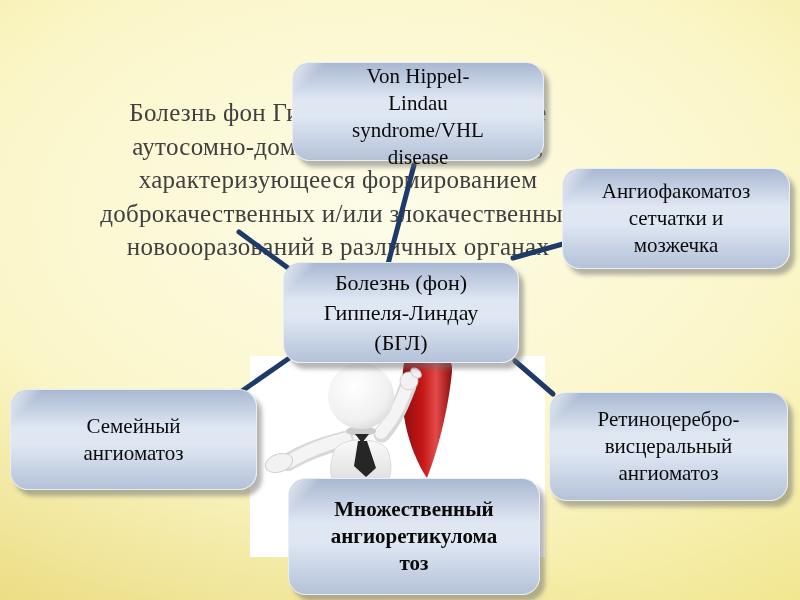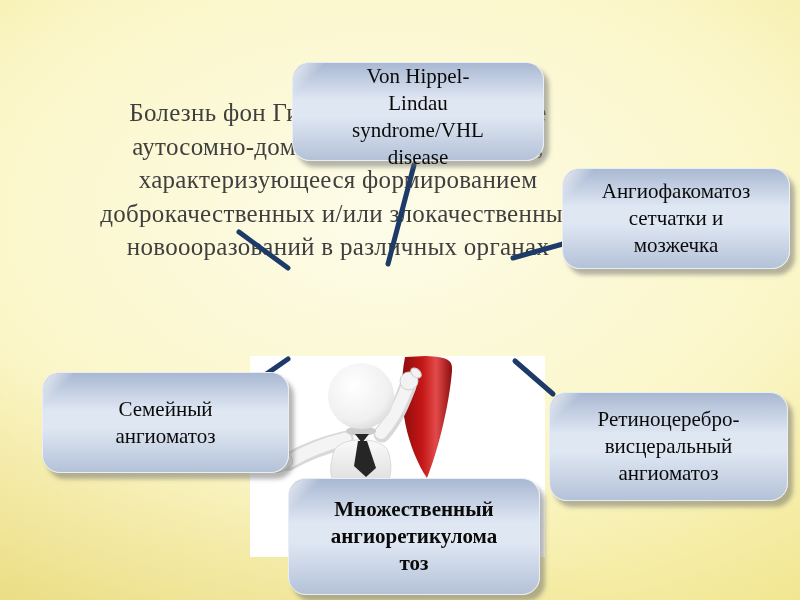--- a/index.html
+++ b/index.html
@@ -133,22 +133,27 @@
 disease</span>
   </div>
 
 
   <div class="node" style="left:562px;top:168px;width:226px;height:99px;">
     <span class="node-label">Ангиофакоматоз
 сетчатки и
 мозжечка</span>
   </div>
 
+  <div class="node node-central" style="left:283px;top:262px;width:234px;height:99px;">
+    <span class="node-label">Болезнь (фон)
+Гиппеля-Линдау
+(БГЛ)</span>
+  </div>
 
-  <div class="node" style="left:10px;top:372px;width:245px;height:99px;margin-left:32px;">
+  <div class="node" style="left:10px;top:389px;width:245px;height:99px;">
     <span class="node-label">Семейный
 ангиоматоз</span>
   </div>
 
   <div class="node" style="left:549px;top:392px;width:237px;height:107px;font-family:Liberation Serif, serif;">
     <span class="node-label">Ретиноцеребро-
 висцеральный
 ангиоматоз</span>
   </div>
 

